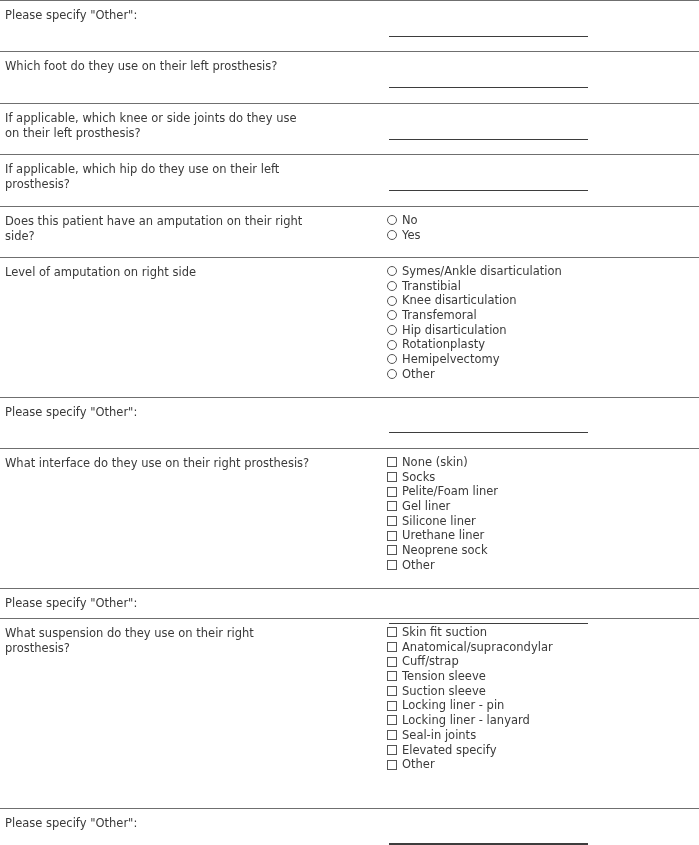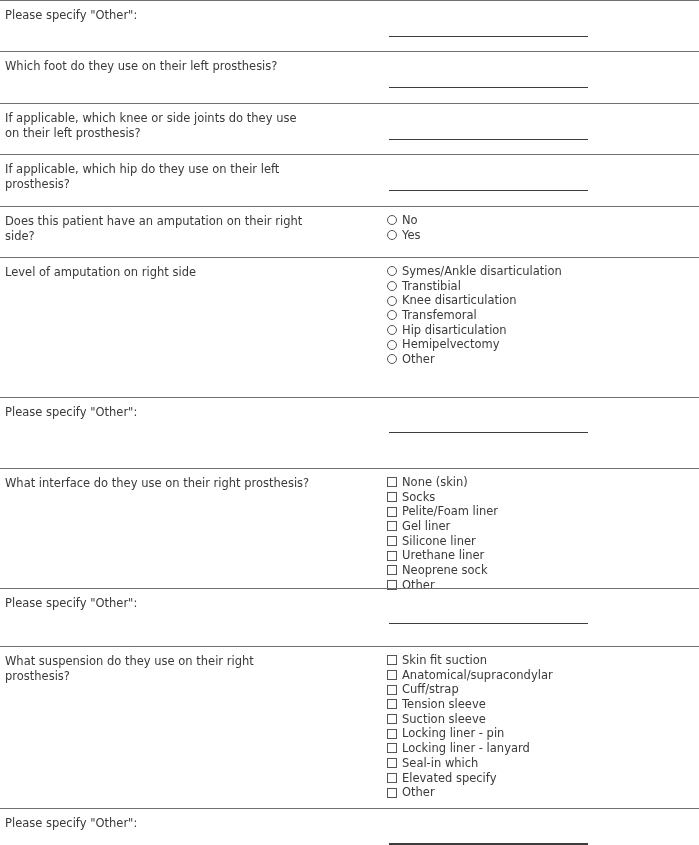--- a/index.html
+++ b/index.html
@@ -91,35 +91,39 @@
       <div class="opt">
           <span class="radio"></span>
           <span>Transfemoral</span>
         </div>
       <div class="opt">
           <span class="radio"></span>
           <span>Hip disarticulation</span>
         </div>
       <div class="opt">
           <span class="radio"></span>
+          <span>Rotationplasty</span>
+        </div>
+      <div class="opt">
+          <span class="radio"></span>
           <span>Hemipelvectomy</span>
         </div>
       <div class="opt">
           <span class="radio"></span>
           <span>Other</span>
         </div>
     </div>
   </div>
 
   <div class="row" style="top:397px;height:52px;">
     <div class="q">Please specify "Other":</div>
     <div class="text-line" style="top:34px;"></div>
   </div>
 
-  <div class="row" style="top:448px;height:141px;margin-top:20px;">
+  <div class="row" style="top:448px;height:141px;">
     <div class="q">What interface do they use on their right prosthesis?</div>
     <div class="opts">
       <div class="opt">
           <span class="check"></span>
           <span>None (skin)</span>
         </div>
       <div class="opt">
           <span class="check"></span>
           <span>Socks</span>
         </div>
@@ -148,21 +152,21 @@
           <span>Other</span>
         </div>
     </div>
   </div>
 
   <div class="row" style="top:588px;height:52px;">
     <div class="q">Please specify "Other":</div>
     <div class="text-line" style="top:34px;"></div>
   </div>
 
-  <div class="row" style="top:646px;height:170px;">
+  <div class="row" style="top:618px;height:170px;">
     <div class="q">What suspension do they use on their right prosthesis?</div>
     <div class="opts">
       <div class="opt">
           <span class="check"></span>
           <span>Skin fit suction</span>
         </div>
       <div class="opt">
           <span class="check"></span>
           <span>Anatomical/supracondylar</span>
         </div>
@@ -181,21 +185,21 @@
       <div class="opt">
           <span class="check"></span>
           <span>Locking liner - pin</span>
         </div>
       <div class="opt">
           <span class="check"></span>
           <span>Locking liner - lanyard</span>
         </div>
       <div class="opt">
           <span class="check"></span>
-          <span>Seal-in which</span>
+          <span>Seal-in joints</span>
         </div>
       <div class="opt">
           <span class="check"></span>
           <span>Elevated specify</span>
         </div>
       <div class="opt">
           <span class="check"></span>
           <span>Other</span>
         </div>
     </div>

